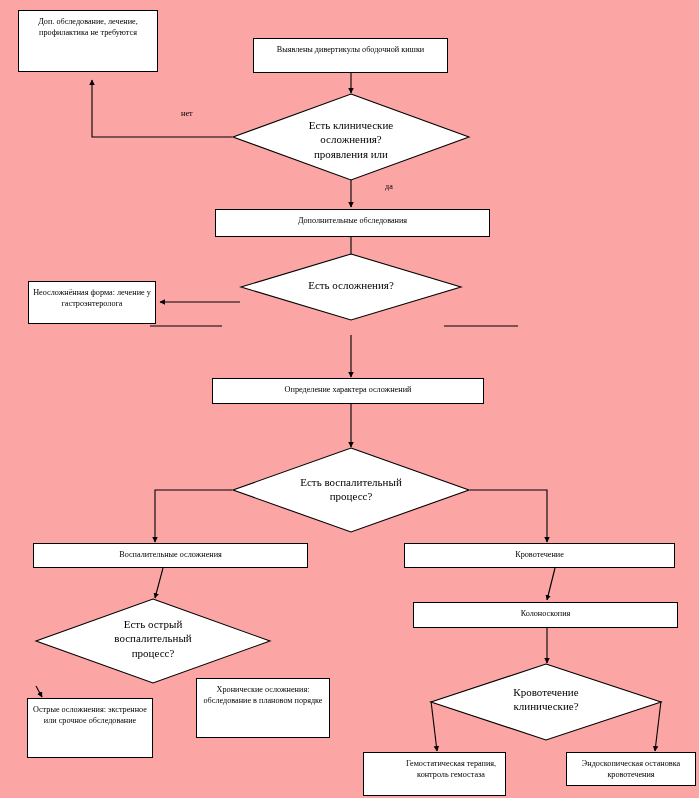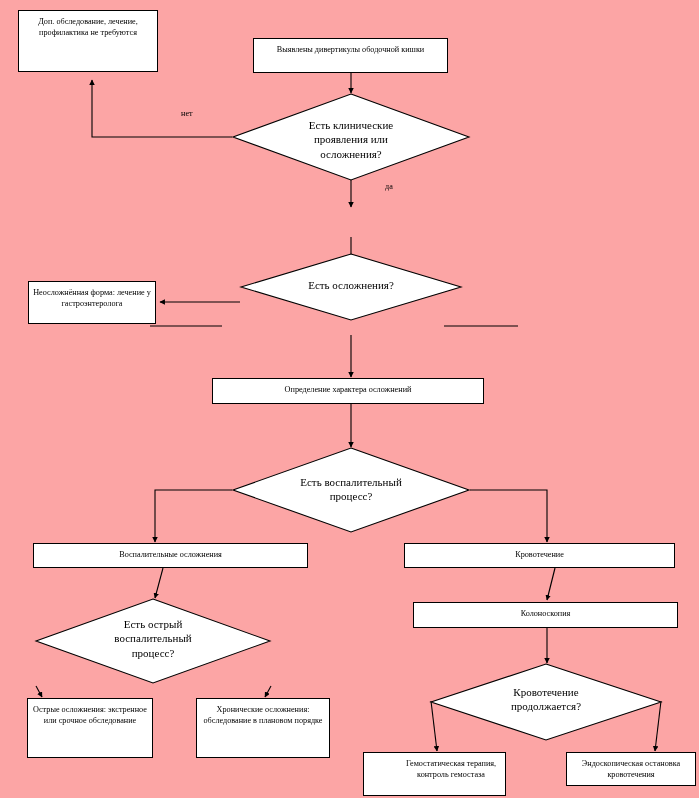--- a/index.html
+++ b/index.html
@@ -118,20 +118,23 @@
   </svg>
 
   <div class="node box" style="left:18px; top:10px; width:140px; height:62px;">
     <div class="txt">Доп. обследование, лечение, профилактика не требуются</div>
   </div>
 
   <div class="node box" style="left:253px; top:38px; width:195px; height:35px;">
     <div class="txt">Выявлены дивертикулы ободочной кишки</div>
   </div>
 
+  <div class="node box" style="left:215px; top:209px; width:275px; height:28px;">
+    <div class="txt">Дополнительные обследования</div>
+  </div>
 
   <div class="node box" style="left:28px; top:281px; width:128px; height:43px;">
     <div class="txt">Неосложнённая форма: лечение у гастроэнтеролога</div>
   </div>
 
   <div class="node box" style="left:212px; top:378px; width:272px; height:26px;">
     <div class="txt">Определение характера осложнений</div>
   </div>
 
   <div class="node box" style="left:33px; top:543px; width:275px; height:25px;">
@@ -143,40 +146,40 @@
   </div>
 
   <div class="node box" style="left:413px; top:602px; width:265px; height:26px;">
     <div class="txt">Колоноскопия</div>
   </div>
 
   <div class="node box" style="left:15px; top:698px; width:126px; height:60px;margin-left:12px;">
     <div class="txt">Острые осложнения: экстренное или срочное обследование</div>
   </div>
 
-  <div class="node box" style="left:196px; top:698px; width:134px; height:60px;">
+  <div class="node box" style="left:196px; top:678px; width:134px; height:60px;">
     <div class="txt">Хронические осложнения: обследование в плановом порядке</div>
   </div>
 
   <div class="node box" style="left:363px; top:752px; width:143px; height:44px;padding-left:33px;">
     <div class="txt">Гемостатическая терапия, контроль гемостаза</div>
   </div>
 
   <div class="node box" style="left:566px; top:752px; width:130px; height:34px;">
     <div class="txt">Эндоскопическая остановка кровотечения</div>
   </div>
 
   <div class="diamond" style="left:232px; top:93px; width:238px; height:88px;">
     <svg width="238" height="88" viewBox="0 0 238 88">
       <polygon points="119,1 237,44 119,87 1,44" fill="#ffffff" stroke="#000000" stroke-width="1.1"></polygon>
     </svg>
     <div class="dtxt" style="top:25px;">
       <div>Есть клинические</div>
+      <div>осложнения?</div>
       <div>проявления или</div>
-      <div>осложнения?</div>
     </div>
   </div>
 
   <div class="diamond" style="left:240px; top:253px; width:222px; height:68px;">
     <svg width="222" height="68" viewBox="0 0 222 68">
       <polygon points="111,1 221,34 111,67 1,34" fill="#ffffff" stroke="#000000" stroke-width="1.1"></polygon>
     </svg>
     <div class="dtxt" style="top:25px;">
       <div>Есть осложнения?</div>
     </div>
@@ -202,21 +205,21 @@
       <div>процесс?</div>
     </div>
   </div>
 
   <div class="diamond" style="left:430px; top:663px; width:232px; height:78px;">
     <svg width="232" height="78" viewBox="0 0 232 78">
       <polygon points="116,1 231,39 116,77 1,39" fill="#ffffff" stroke="#000000" stroke-width="1.1"></polygon>
     </svg>
     <div class="dtxt" style="top:22px;">
       <div>Кровотечение</div>
-      <div>продолжается?</div>
+      <div>клинические?</div>
     </div>
   </div>
 
   <div class="edge-label" style="left:172px; top:109px;padding-left:9px;">нет</div>
 
   <div class="edge-label" style="left:385px; top:182px;">да</div>
 
 </div>
 
 </body></html>

